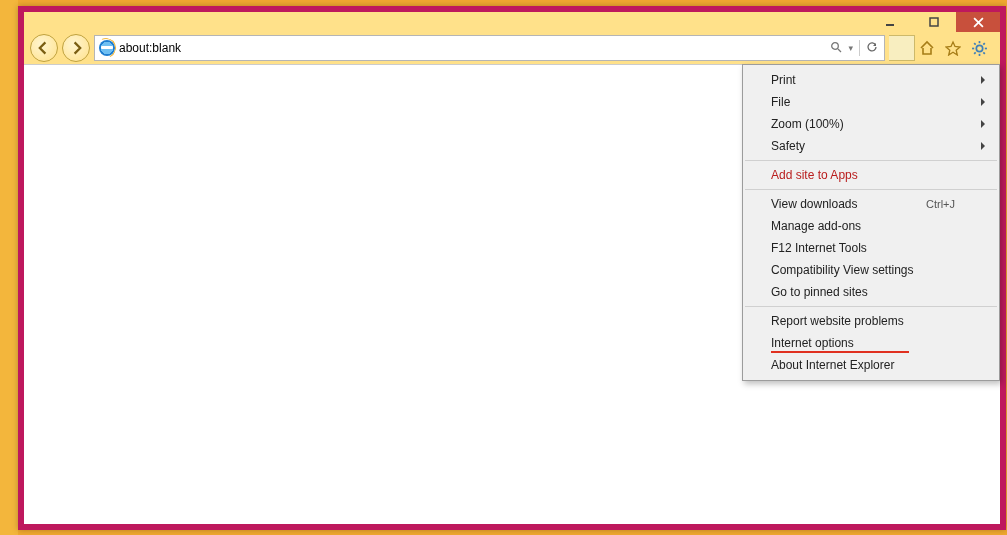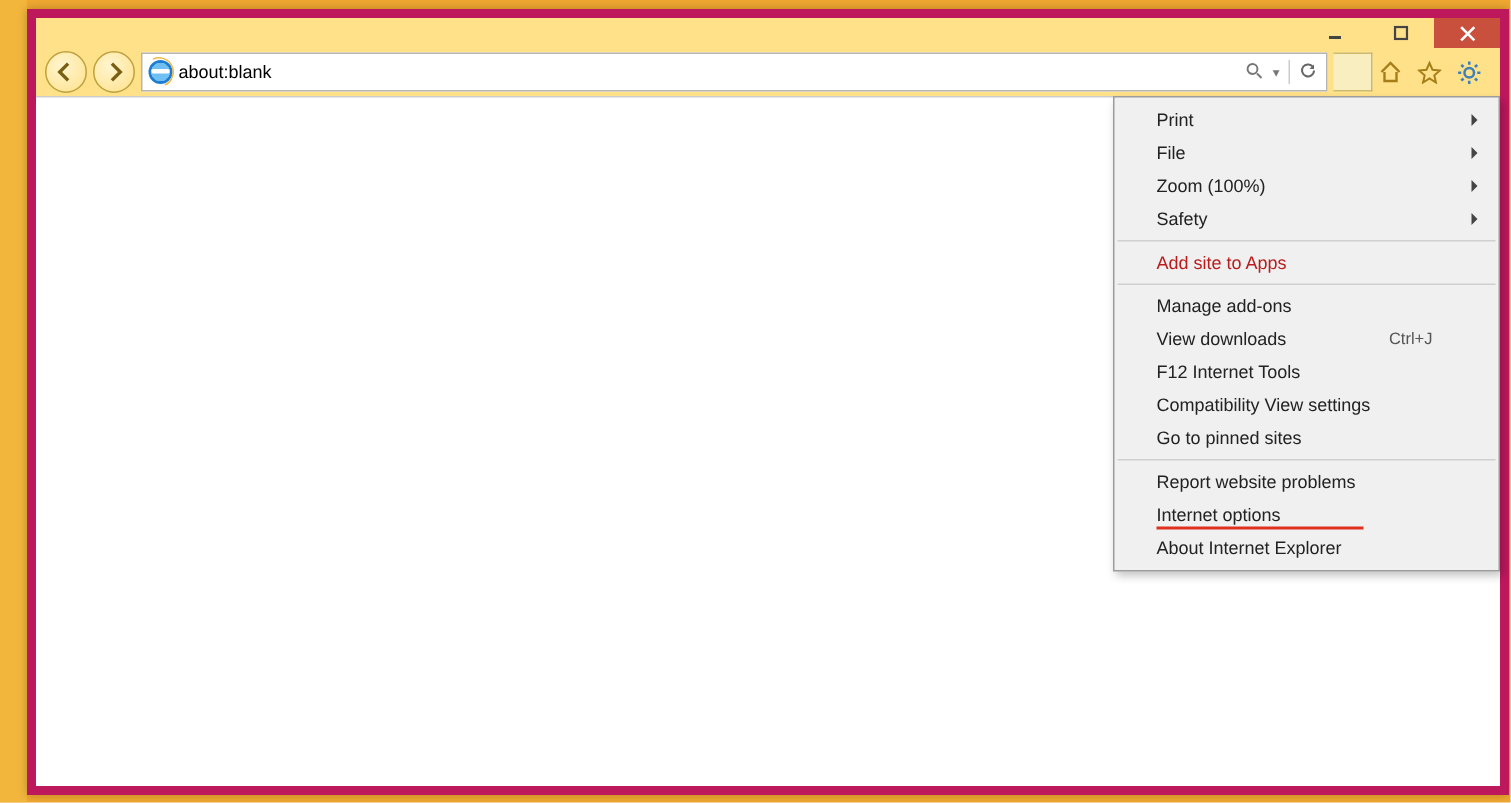--- a/index.html
+++ b/index.html
@@ -183,27 +183,27 @@
     <div class="mi">
         <span>Safety</span>
         <span class="sub"></span>
       </div>
     <div class="sep"></div>
     <div class="mi disabled">
         <span>Add site to Apps</span>
       </div>
     <div class="sep"></div>
     <div class="mi">
-        <span>Manage add-ons</span>
-      </div>
-    <div class="mi">
         <span>View downloads</span>
         <span class="shortcut">Ctrl+J</span>
       </div>
     <div class="mi">
+        <span>Manage add-ons</span>
+      </div>
+    <div class="mi">
         <span>F12 Internet Tools</span>
       </div>
     <div class="mi">
         <span>Compatibility View settings</span>
       </div>
     <div class="mi">
         <span>Go to pinned sites</span>
       </div>
     <div class="sep"></div>
     <div class="mi">

